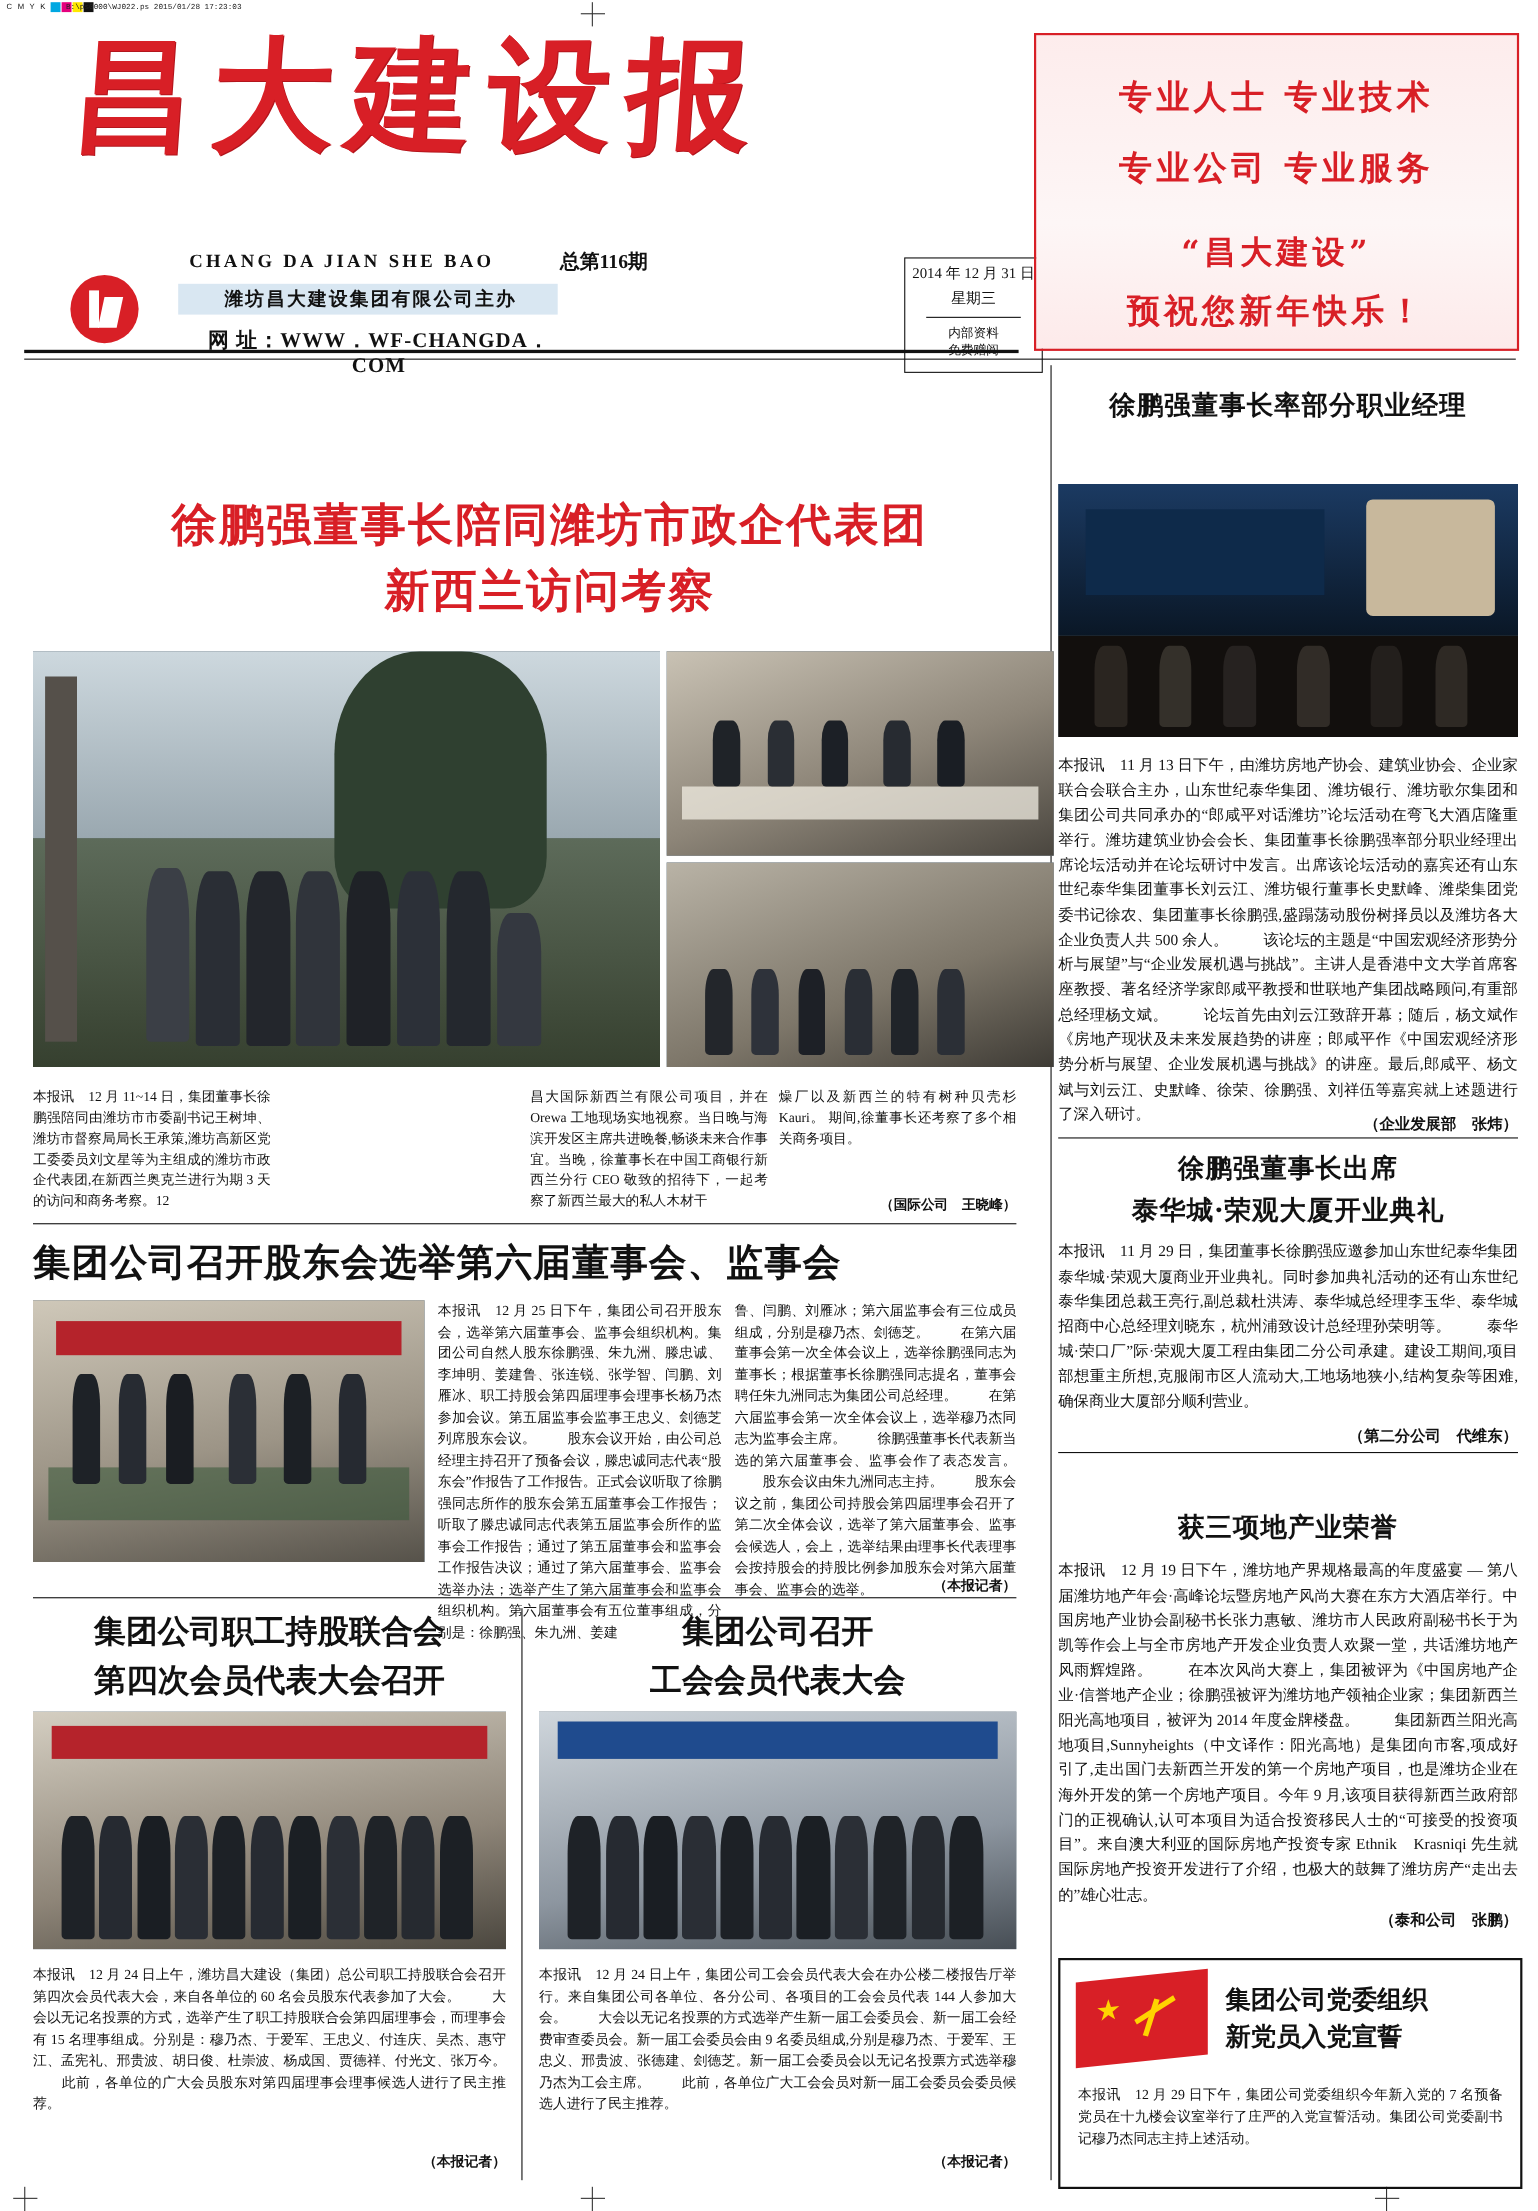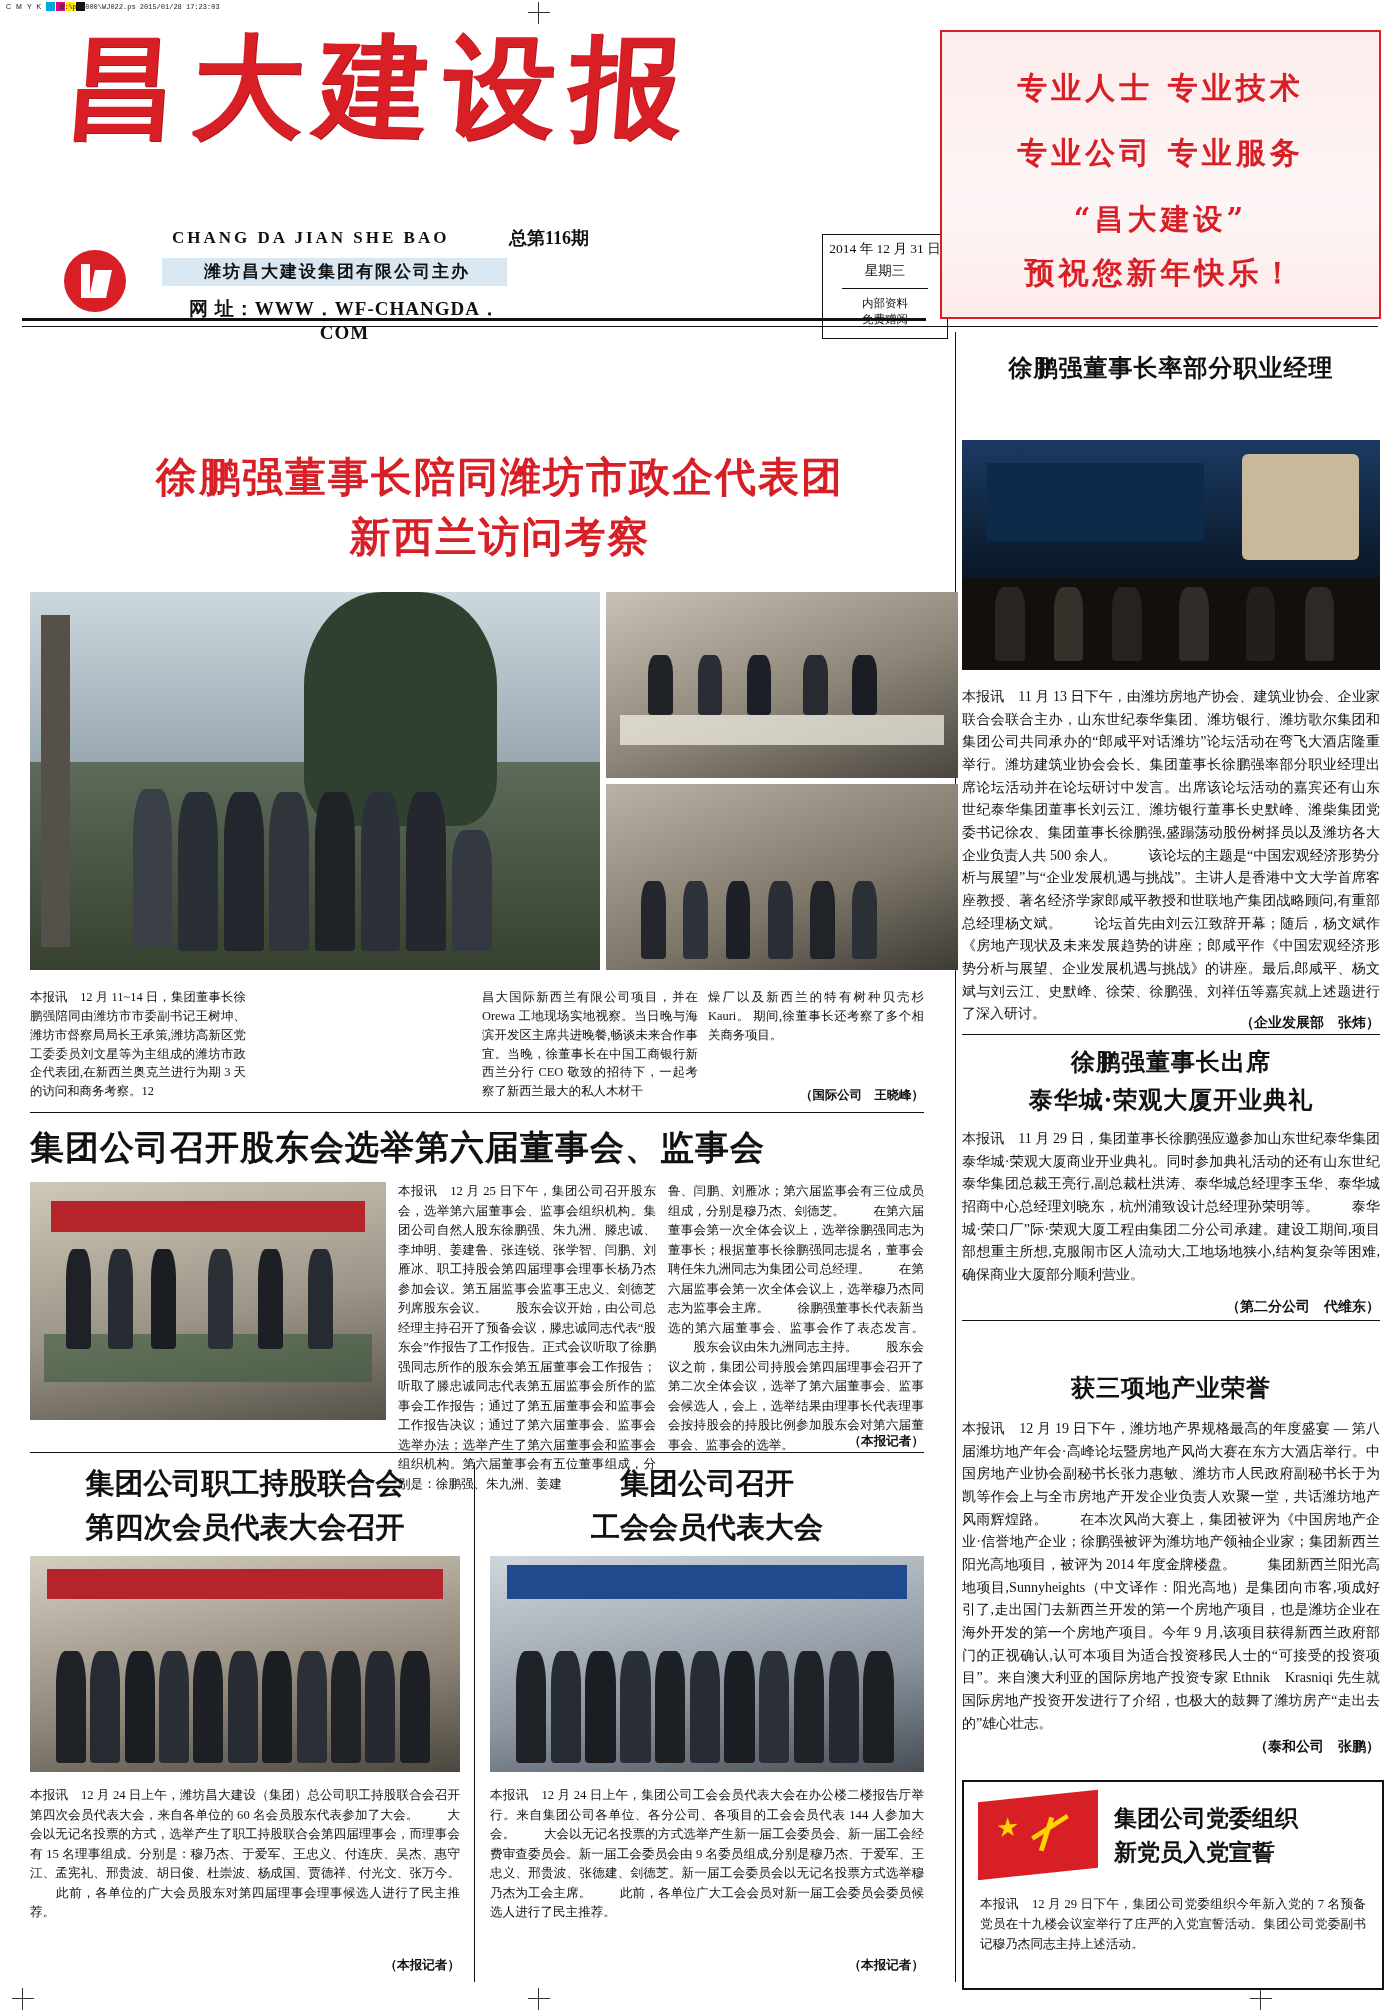--- a/index.html
+++ b/index.html
@@ -33,21 +33,21 @@
   .datebox .d1{font-size:13.5px;}
   .datebox .d2{font-size:13.5px;margin-top:2px;}
   .datebox .hr{width:86px;height:1px;background:#111;margin:6px auto;}
   .datebox .d3{font-size:11.5px;line-height:1.45;}
 
   
   .adbox{position:absolute;left:940px;top:30px;width:437px;height:285px;border:2px solid #d81f26;background:linear-gradient(180deg,#fdecec 0%,#fdf6f6 60%,#fdeaea 100%);}
   .adbox .ln{text-align:center;color:#d81f26;font-weight:bold;font-family:"DejaVu Serif",serif;}
   .adbox .l1{font-size:30px;letter-spacing:4px;margin-top:36px;}
   .adbox .l2{font-size:30px;letter-spacing:4px;margin-top:24px;}
-  .adbox .l3{font-size:29px;letter-spacing:4px;margin-top:26px;}
+  .adbox .l3{font-size:29px;letter-spacing:4px;margin-top:36px;}
   .adbox .l4{font-size:30px;letter-spacing:4px;margin-top:13px;}
 
   .rule{position:absolute;background:#111;}
 
   
   .hl-main{position:absolute;left:40px;top:448px;width:920px;text-align:center;color:#d81f26;font-family:"DejaVu Serif",serif;font-weight:bold;font-size:41px;letter-spacing:2px;line-height:1.45;}
 
   .photo{position:absolute;background:#6d7b86;overflow:hidden;}
   .photo .sky{position:absolute;left:0;top:0;right:0;height:45%;background:linear-gradient(180deg,#cdd8de,#9aa8b0);}
   .photo .grnd{position:absolute;left:0;bottom:0;right:0;height:55%;background:linear-gradient(180deg,#5d6b5a,#36402f);}

